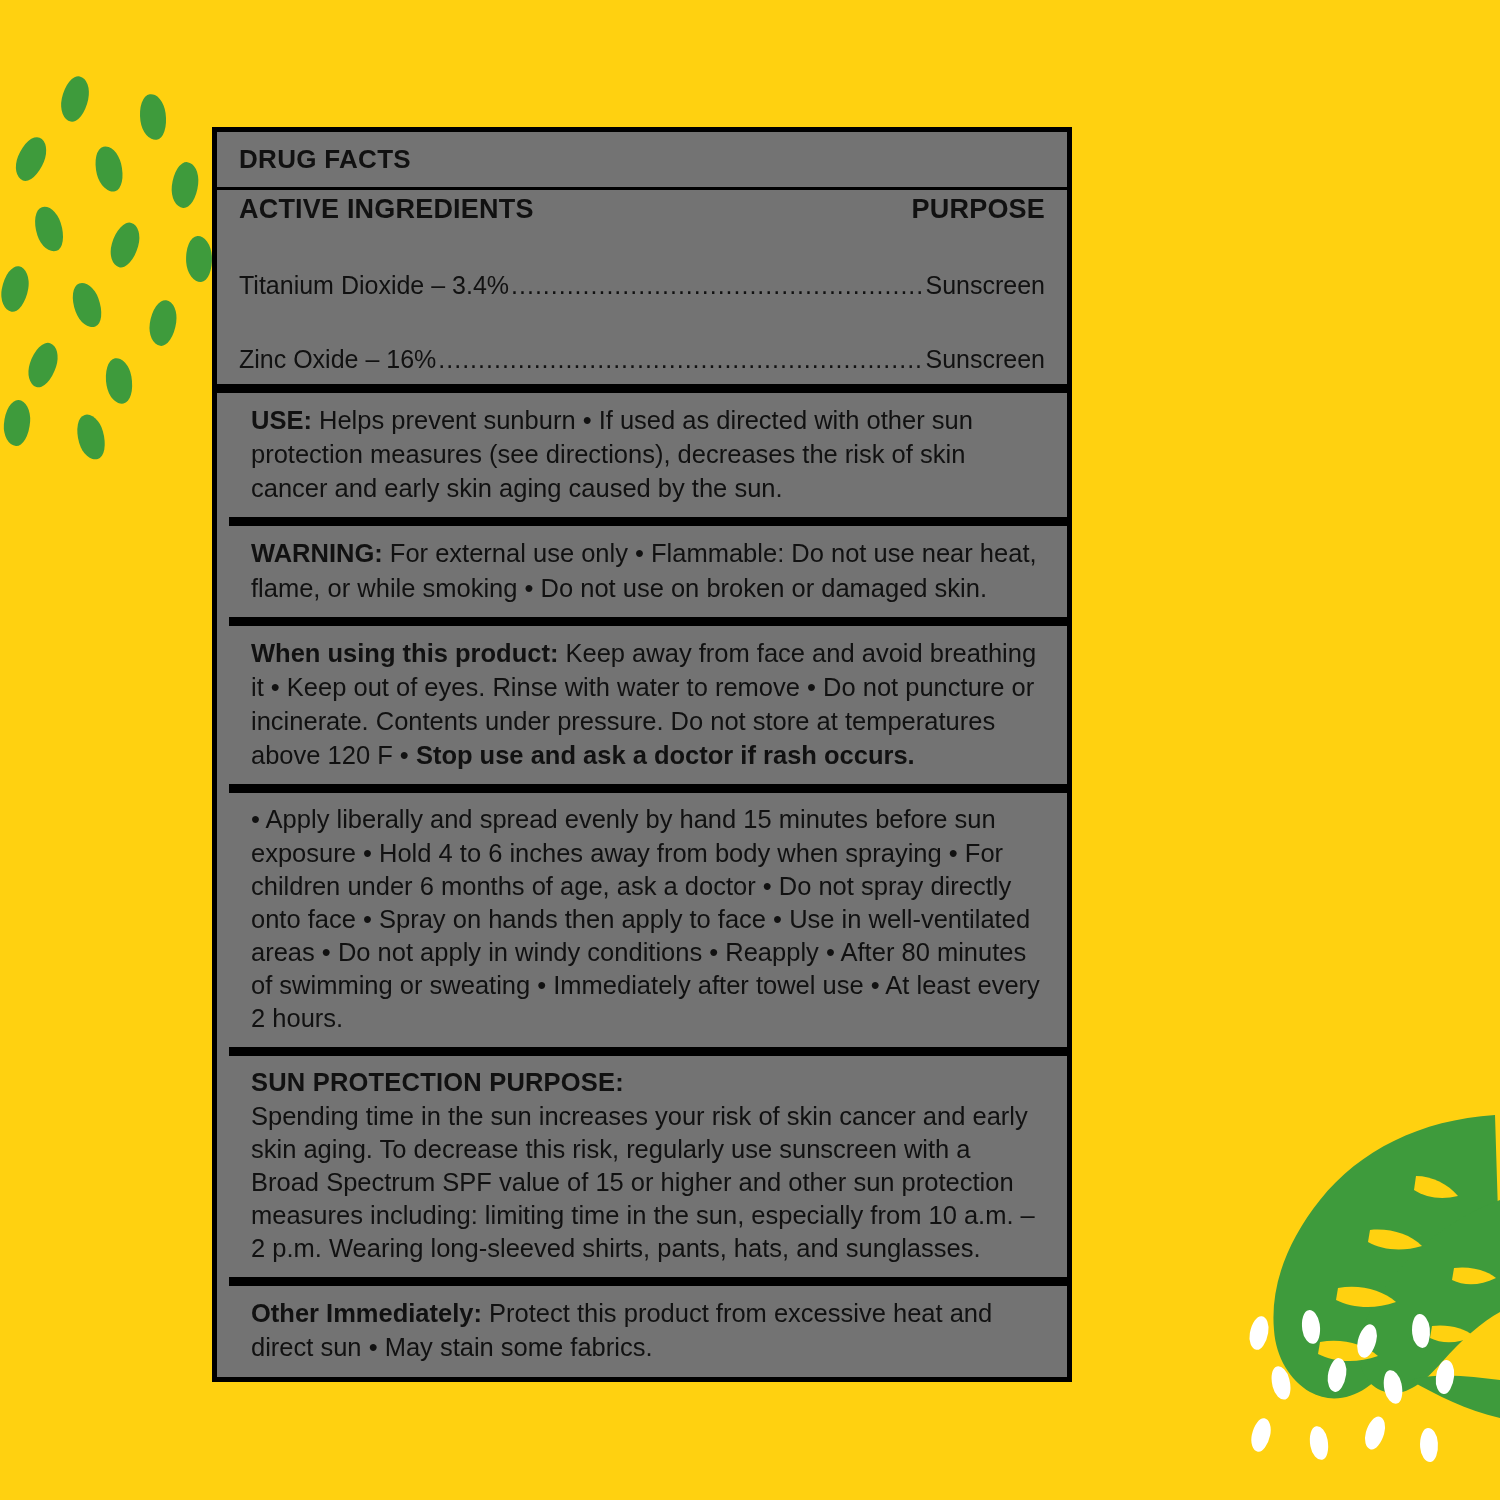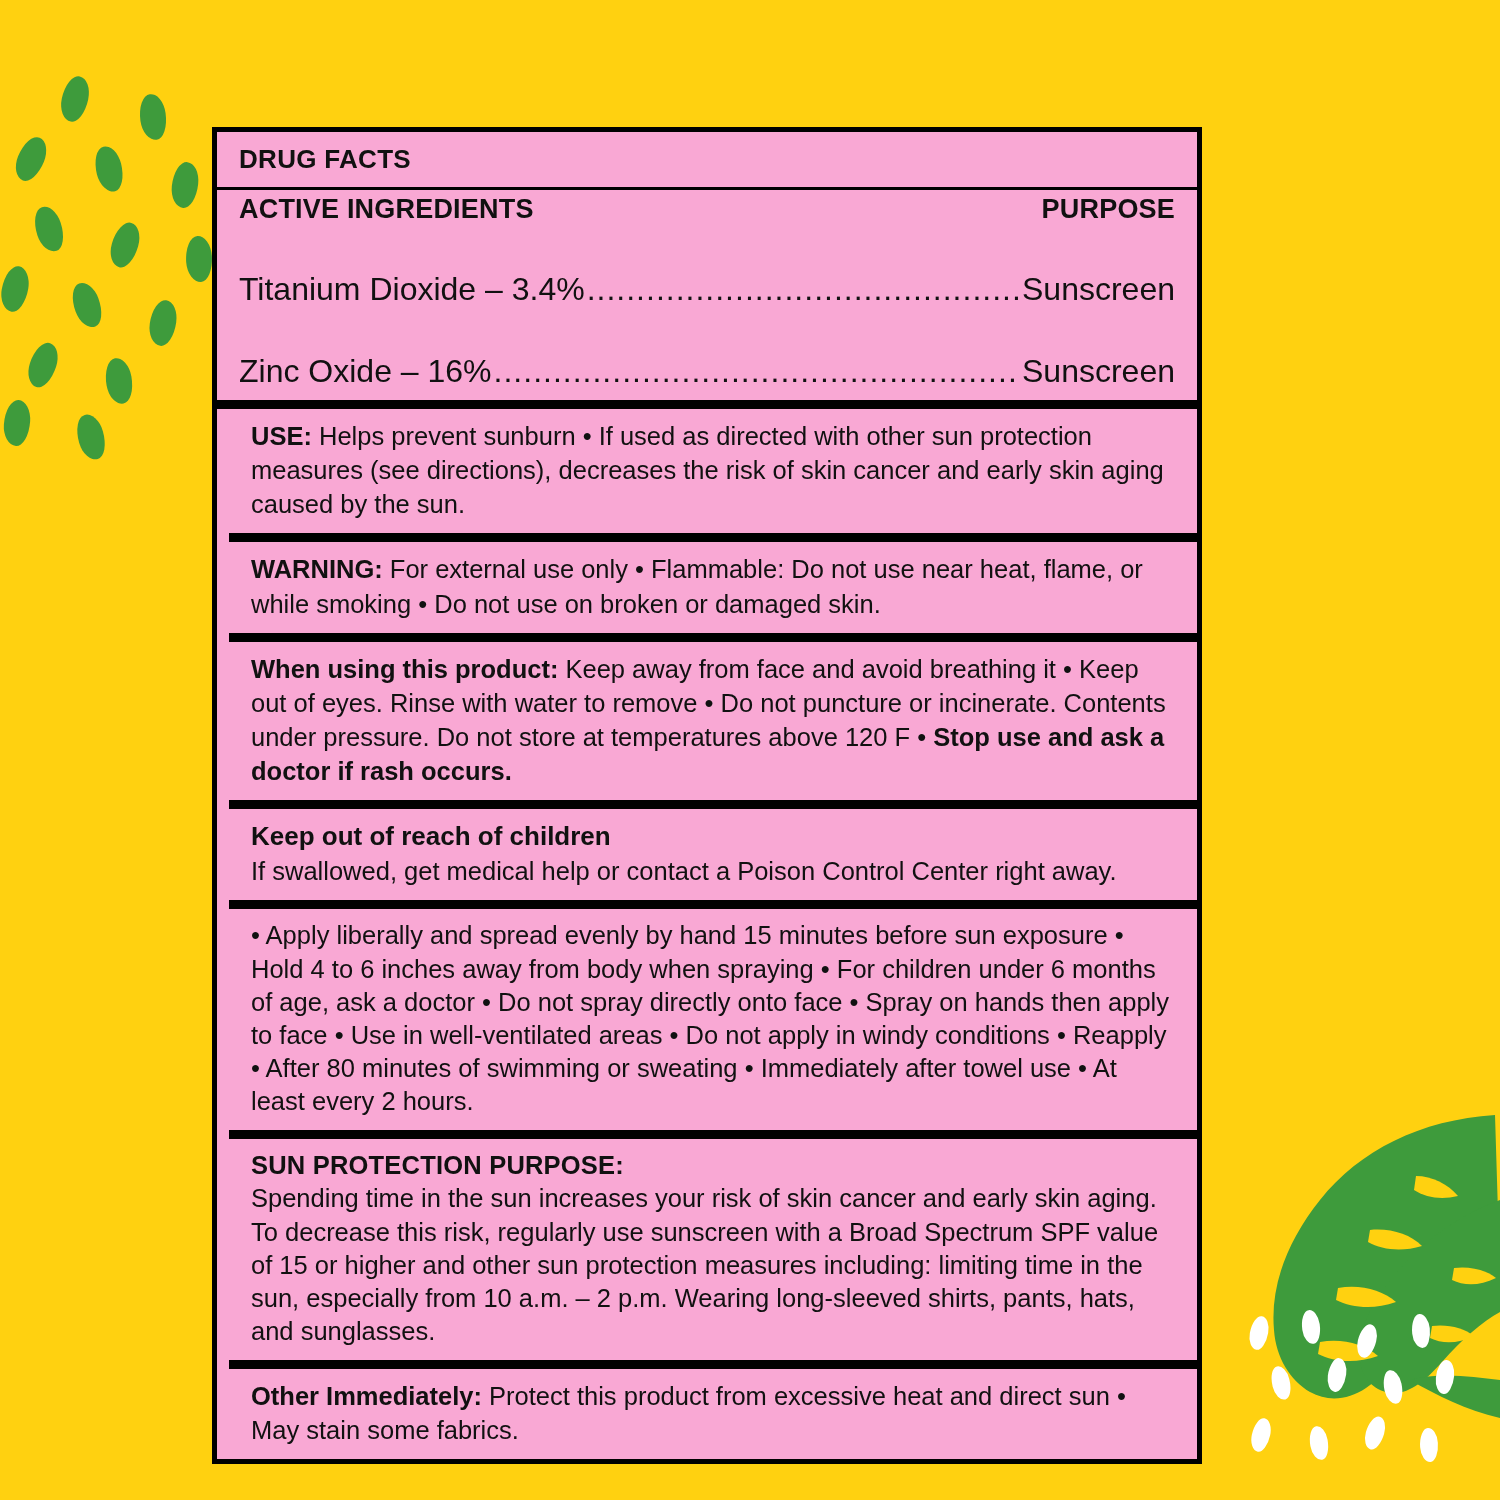--- a/index.html
+++ b/index.html
@@ -53,22 +53,22 @@
     border-radius: 50% 50% 48% 52% / 55% 45% 55% 45%;
     width: 18px;
     height: 34px;
   }
 
   
   .panel {
     position: absolute;
     left: 212px;
     top: 127px;
-    width: 990px;
-    background: #f9a8d4;
+    width: 860px;
+    background: #737373;
     border: 5px solid #000000;
     box-sizing: border-box;
     color: #111111;
   }
   .row {
     padding: 8px 22px 10px 22px;
     box-sizing: border-box;
   }
   .rule-thin { border-bottom: 3px solid #000; }
   .rule-thick { border-bottom: 9px solid #000; }
@@ -86,21 +86,21 @@
     align-items: baseline;
     font-size: 27px;
     font-weight: bold;
     letter-spacing: .2px;
     padding: 4px 22px 2px 22px;
     gap: 28px;
   }
   .ai-line {
     display: flex;
     align-items: baseline;
-    font-size: 32px;
+    font-size: 25px;
     padding: 1px 22px 1px 22px;
     white-space: nowrap;
   }
   .ai-line .dots {
     flex: 1 1 auto;
     overflow: hidden;
     white-space: nowrap;
     letter-spacing: 1px;
     margin: 0 2px;
   }
@@ -208,24 +208,20 @@
   </div>
 
   <div class="body-text rule-thick">
     <b>WARNING:</b><span> For external use only • Flammable: Do not use near heat, flame, or while smoking • Do not use on broken or damaged skin.</span>
   </div>
 
   <div class="body-text rule-thick">
     <b>When using this product:</b><span> Keep away from face and avoid breathing it • Keep out of eyes. Rinse with water to remove • Do not puncture or incinerate. Contents under pressure. Do not store at temperatures above 120 F • </span><b>Stop use and ask a doctor if rash occurs.</b>
   </div>
 
-  <div class="body-text rule-thick">
-    <div class="sec-head-bold">Keep out of reach of children</div>
-    <div>If swallowed, get medical help or contact a Poison Control Center right away.</div>
-  </div>
 
   <div class="body-text tight rule-thick">
     <div>• Apply liberally and spread evenly by hand 15 minutes before sun exposure • Hold 4 to 6 inches away from body when spraying • For children under 6 months of age, ask a doctor • Do not spray directly onto face • Spray on hands then apply to face • Use in well-ventilated areas • Do not apply in windy conditions • Reapply • After 80 minutes of swimming or sweating • Immediately after towel use • At least every 2 hours.</div>
   </div>
 
   <div class="body-text tight rule-thick">
     <div class="sec-head-caps">SUN PROTECTION PURPOSE:</div>
     <div>Spending time in the sun increases your risk of skin cancer and early skin aging. To decrease this risk, regularly use sunscreen with a Broad Spectrum SPF value of 15 or higher and other sun protection measures including: limiting time in the sun, especially from 10 a.m. – 2 p.m. Wearing long-sleeved shirts, pants, hats, and sunglasses.</div>
   </div>
 

